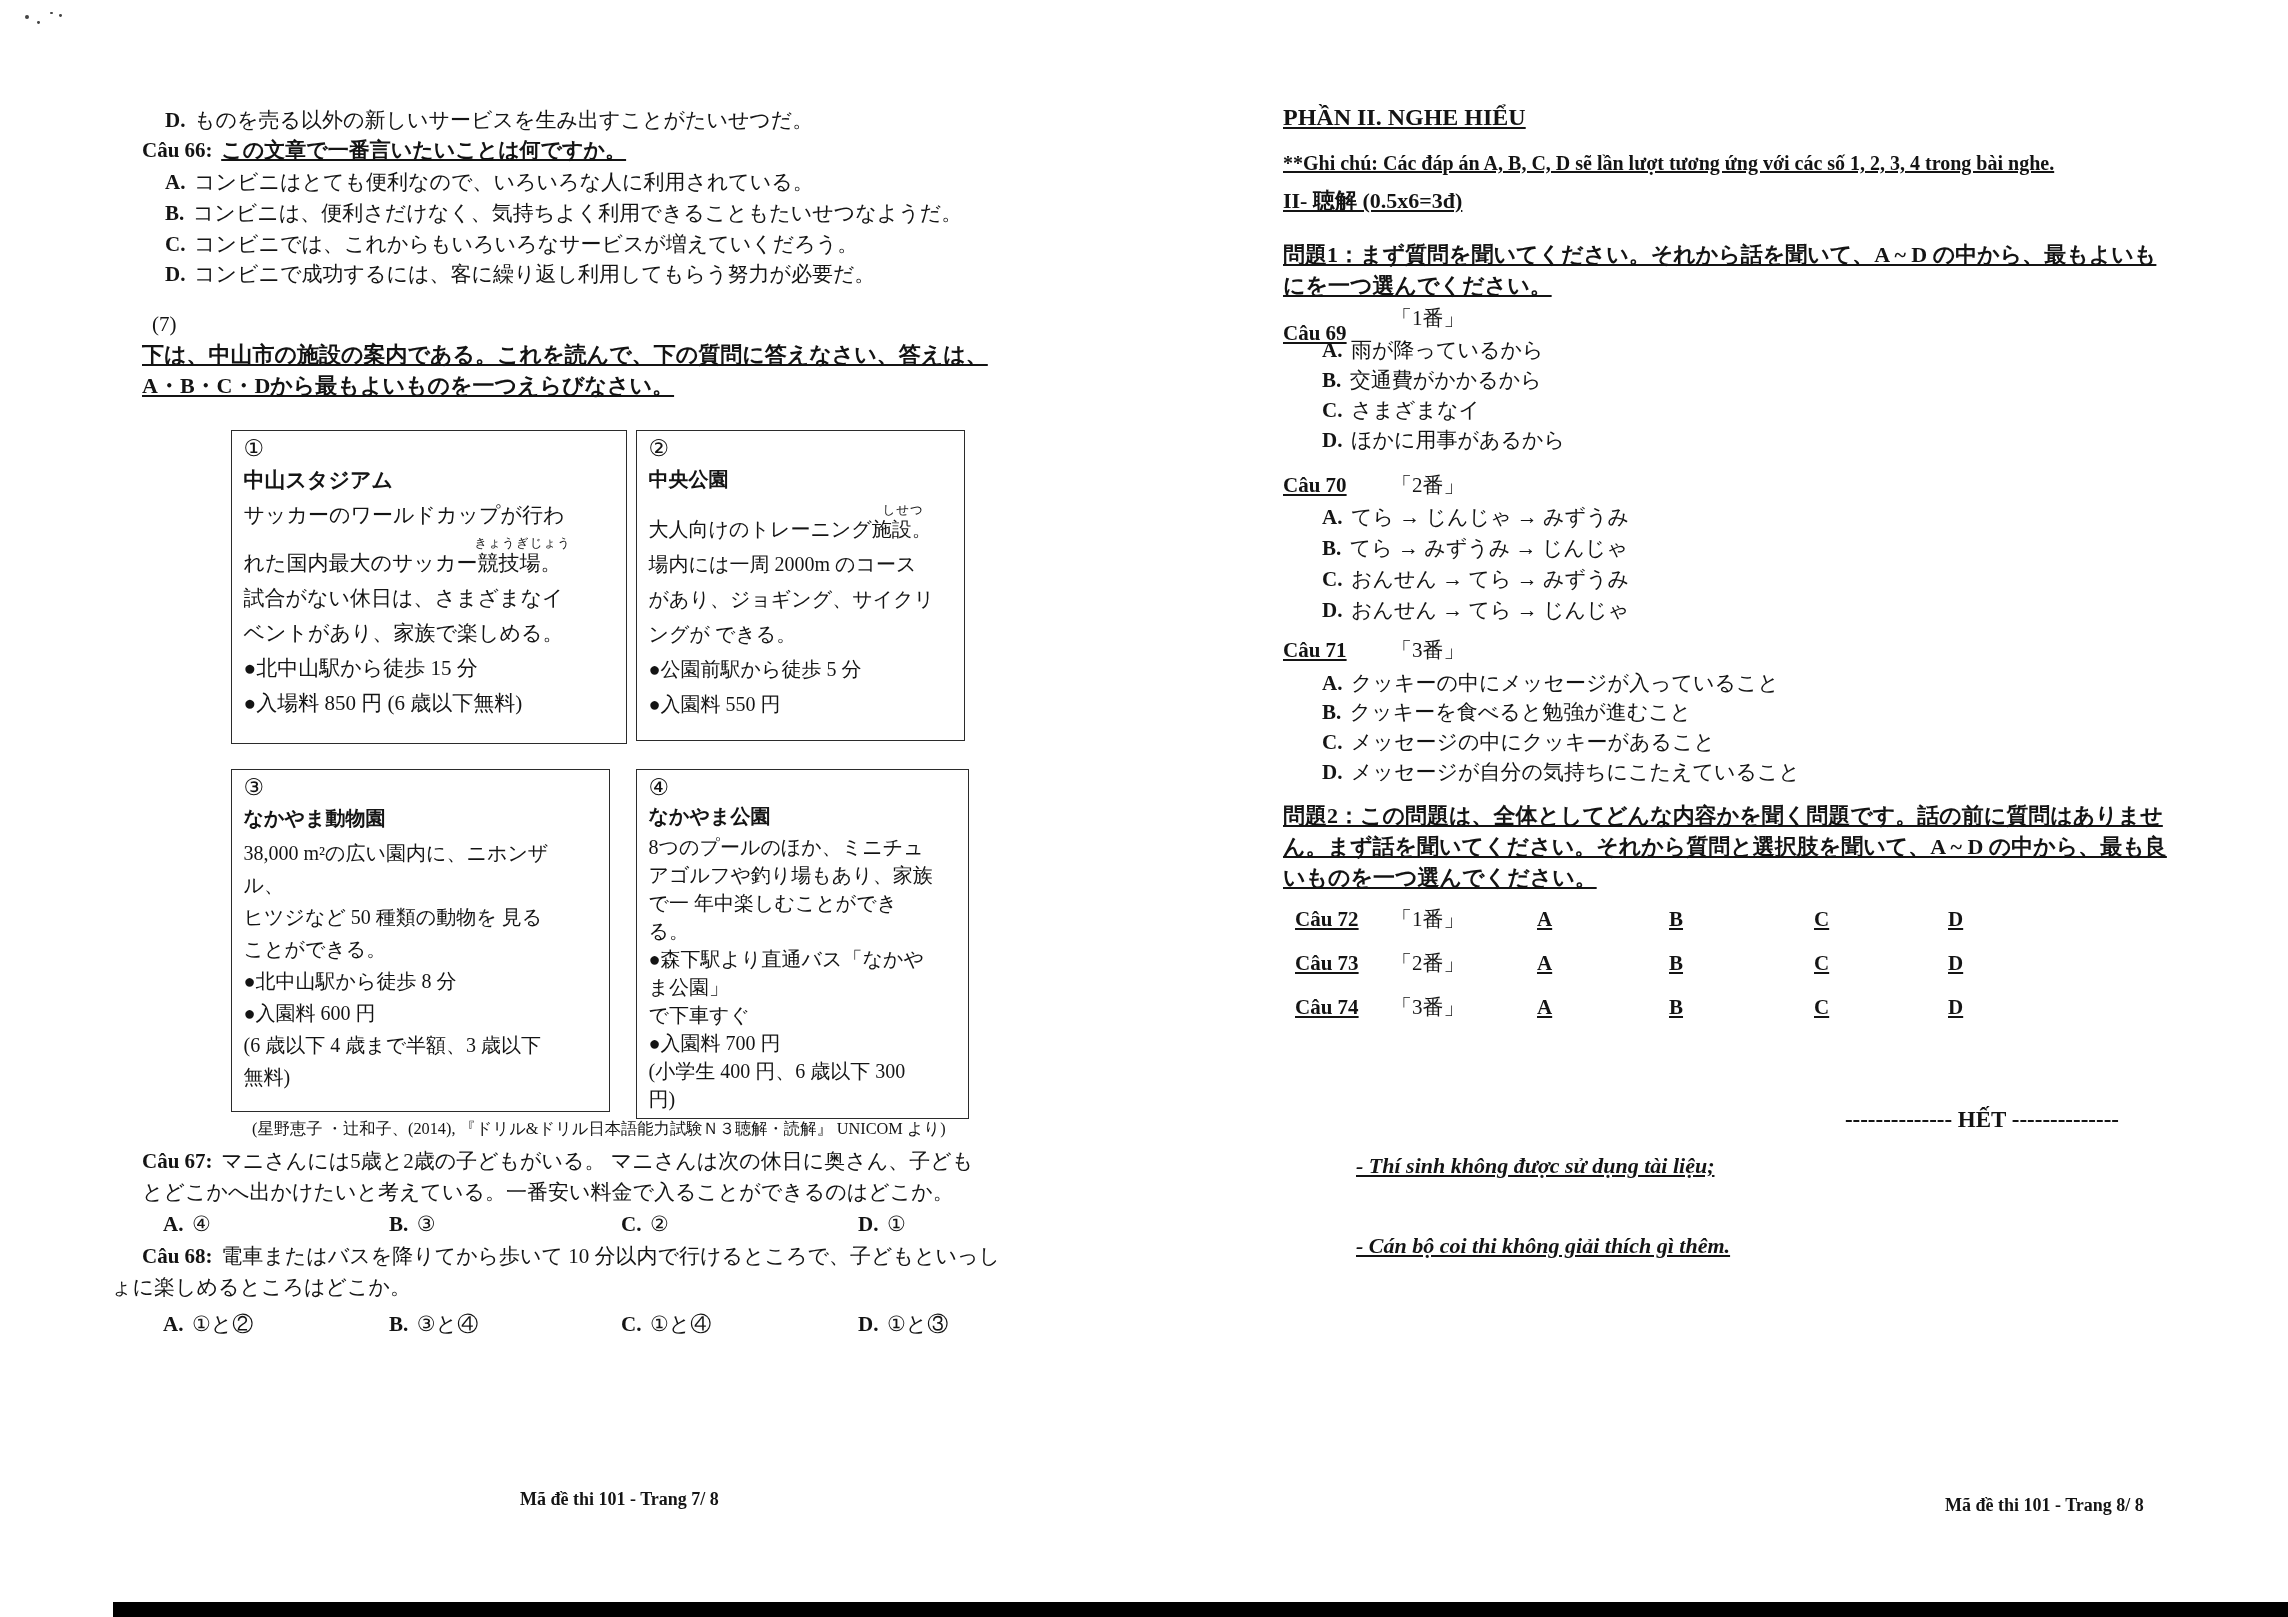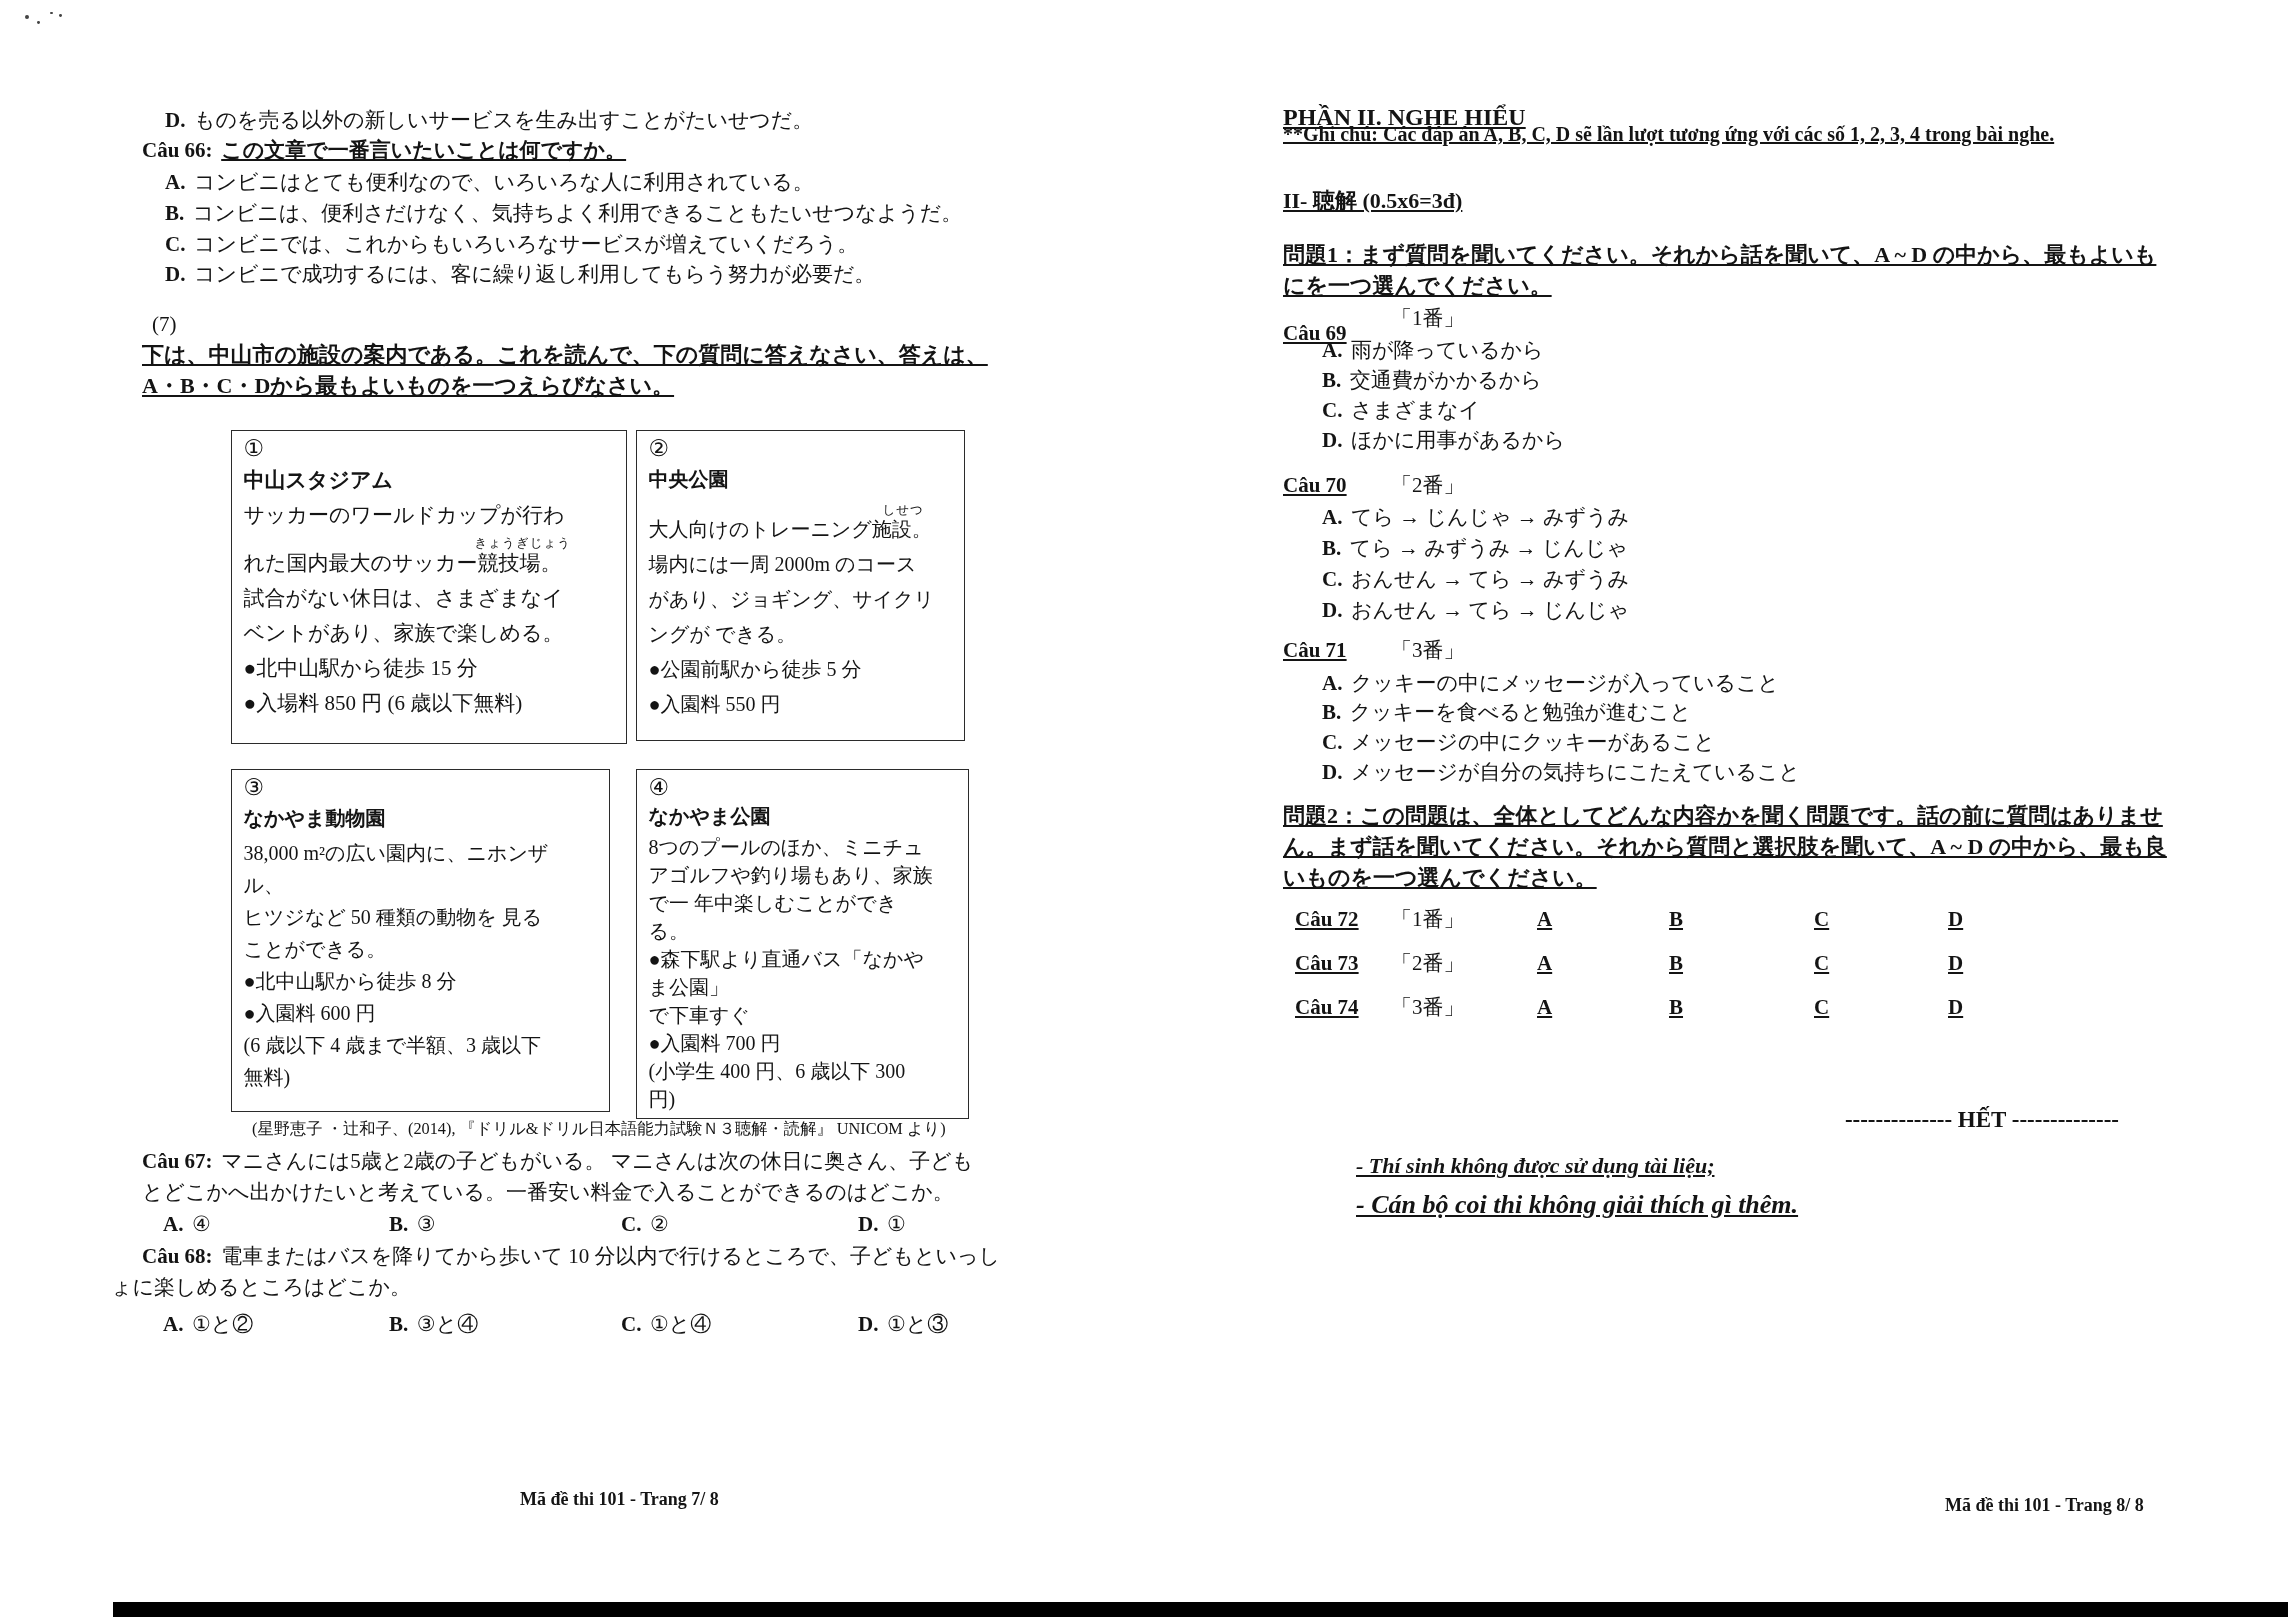--- a/index.html
+++ b/index.html
@@ -162,21 +162,21 @@
   <div class="t" style="left:621px;top:1312px">
     <span class="ol">C.</span><span>①と④</span>
   </div>
   <div class="t" style="left:858px;top:1312px">
     <span class="ol">D.</span><span>①と③</span>
   </div>
 
   <div class="t footer" style="left:520px;top:1489px">Mã đề thi 101 - Trang 7/ 8</div>
 
   <div class="t b" style="left:1283px;top:104px;font-size:24px">PHẦN II. NGHE HIỂU</div>
-  <div class="t b" style="left:1283px;top:123px;font-size:20px">**Ghi chú: Các đáp án A, B, C, D sẽ lần lượt tương ứng với các số 1, 2, 3, 4 trong bài nghe.</div>
+  <div class="t b" style="left:1283px;top:152px;font-size:20px">**Ghi chú: Các đáp án A, B, C, D sẽ lần lượt tương ứng với các số 1, 2, 3, 4 trong bài nghe.</div>
   <div class="t b" style="left:1283px;top:188px;font-size:22px">II- 聴解  (0.5x6=3đ)</div>
 
   <div class="t b" style="left:1283px;top:242px;font-size:22px">問題1：まず質問を聞いてください。それから話を聞いて、A ~ D の中から、最もよいも</div>
   <div class="t b" style="left:1283px;top:273px;font-size:22px">にを一つ選んでください。</div>
 
   <div class="t b" style="left:1283px;top:321px">Câu 69</div>
   <div class="t" style="left:1391px;top:306px">「1番」</div>
   <div class="t" style="left:1322px;top:338px">
     <span class="ol">A.</span><span>雨が降っているから</span>
   </div>
@@ -241,20 +241,20 @@
   <div class="t b" style="left:1295px;top:995px">Câu 74</div>
   <div class="t" style="left:1391px;top:995px">「3番」</div>
   <div class="t b" style="left:1537px;top:995px">A</div>
   <div class="t b" style="left:1669px;top:995px">B</div>
   <div class="t b" style="left:1814px;top:995px">C</div>
   <div class="t b" style="left:1948px;top:995px">D</div>
 
   <div class="het" style="left:1283px;top:1107px;width:836px">-------------- HẾT --------------</div>
 
   <div class="t b i" style="left:1356px;top:1153px;font-size:22px">- Thí sinh không được sử dụng tài liệu;</div>
-  <div class="t b i" style="left:1356px;top:1190px;font-size:26px">- Cán bộ coi thi không giải thích gì thêm.</div>
+  <div class="t b i" style="left:1356px;top:1233px;font-size:22px">- Cán bộ coi thi không giải thích gì thêm.</div>
 
   <div class="t footer" style="left:1945px;top:1495px">Mã đề thi 101 - Trang 8/ 8</div>
 
   <div class="bar" style="left:113px;top:1602px;width:2175px;height:15.4px"></div>
 
 </div>
 
 
 </body></html>

